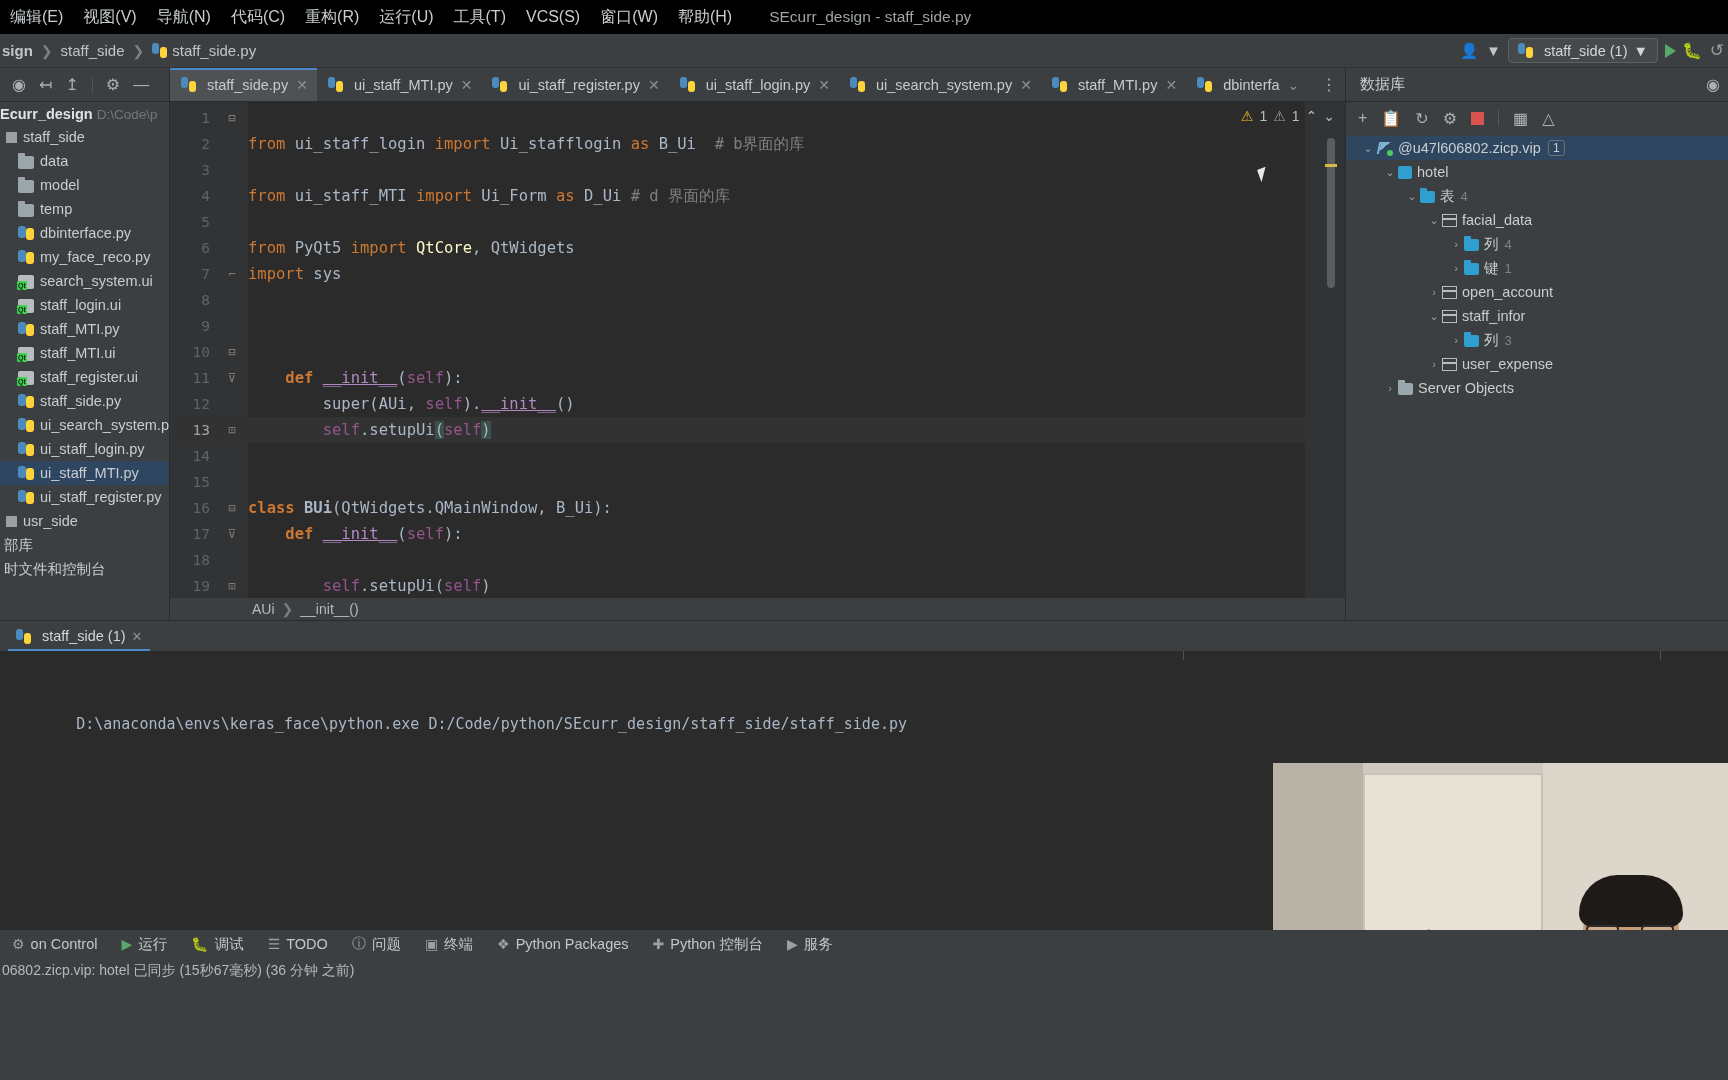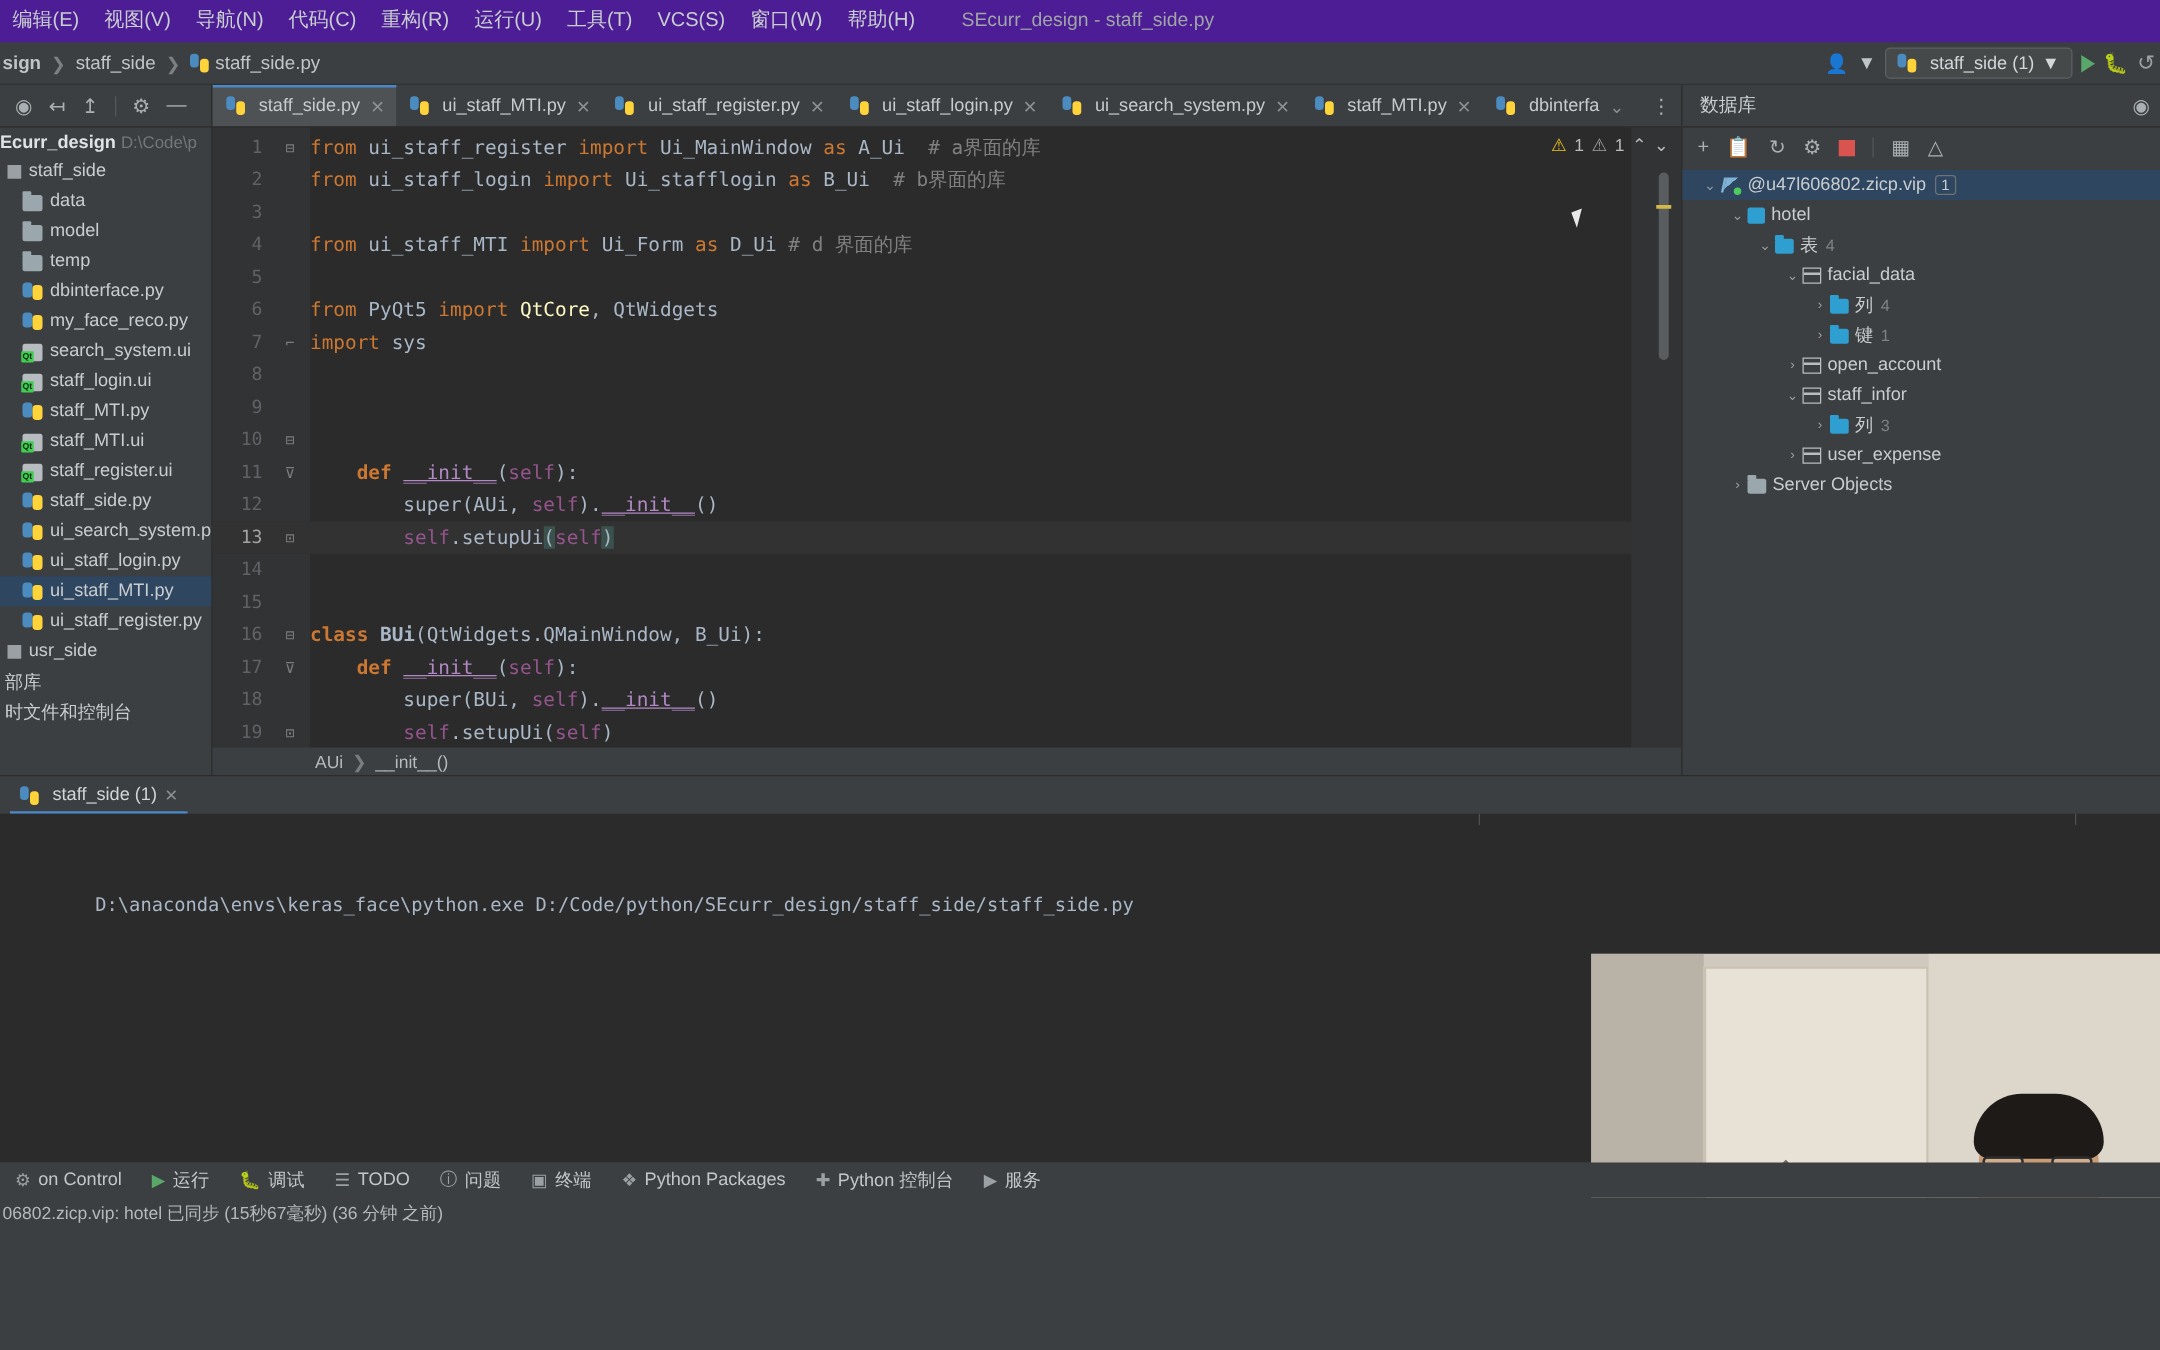--- a/index.html
+++ b/index.html
@@ -8,21 +8,21 @@
     background: #3c3f41;
     font-family: "Liberation Sans", sans-serif;
     overflow: hidden;
     color: #bbbbbb;
   }
   #app { position: relative; width: 1728px; height: 1080px; }
 
   
   .menubar {
     position: absolute; top: 0; left: 0; width: 1728px; height: 34px;
-    background: #4c1d95; display: flex; align-items: center;
+    background: #000000; display: flex; align-items: center;
   }
   .menubar .mitem {
     font-size: 16px; color: #c8cdd0; padding: 0 10px; line-height: 34px;
     white-space: nowrap;
   }
   .win-title {
     margin-left: 27px; font-size: 15.5px; color: #9fa4a7; white-space: nowrap;
   }
 
   
@@ -531,21 +531,20 @@
       <div class="tabbar-more">⋮</div>
     </div>
 
     <div class="code-area">
       <div class="gutter"></div>
       <div class="lines">
 
         <div class="line">
           <span class="ln">1</span>
           <span class="fold">⊟</span>
-          <span class="ctext"><span class="kw">from</span><span class="plain"> ui_staff_register </span><span class="kw">import</span><span class="plain"> Ui_MainWindow </span><span class="kw">as</span><span class="plain"> A_Ui  </span><span class="cmt"># a界面的库</span></span>
         </div>
         <div class="line">
           <span class="ln">2</span>
           <span class="fold"></span>
           <span class="ctext"><span class="kw">from</span><span class="plain"> ui_staff_login </span><span class="kw">import</span><span class="plain"> Ui_stafflogin </span><span class="kw">as</span><span class="plain"> B_Ui  </span><span class="cmt"># b界面的库</span></span>
         </div>
         <div class="line">
           <span class="ln">3</span>
           <span class="fold"></span>
         </div>
@@ -614,21 +613,20 @@
           <span class="ctext"><span class="kw2">class</span><span class="cls"> BUi</span><span class="plain">(QtWidgets.QMainWindow, B_Ui):</span></span>
         </div>
         <div class="line">
           <span class="ln">17</span>
           <span class="fold">⊽</span>
           <span class="ctext"><span class="plain">    </span><span class="kw2">def</span><span class="plain"> </span><span class="dunder">__init__</span><span class="plain">(</span><span class="self">self</span><span class="plain">):</span></span>
         </div>
         <div class="line">
           <span class="ln">18</span>
           <span class="fold"></span>
-          <span class="ctext"><span class="plain">        super(BUi, </span><span class="self">self</span><span class="plain">).</span><span class="dunder">__init__</span><span class="plain">()</span></span>
         </div>
         <div class="line">
           <span class="ln">19</span>
           <span class="fold">⊡</span>
           <span class="ctext"><span class="plain">        </span><span class="self">self</span><span class="plain">.setupUi(</span><span class="self">self</span><span class="plain">)</span></span>
         </div>
       </div>
 
       <div class="inspect-bar">
         <div class="scroll-track"></div>

